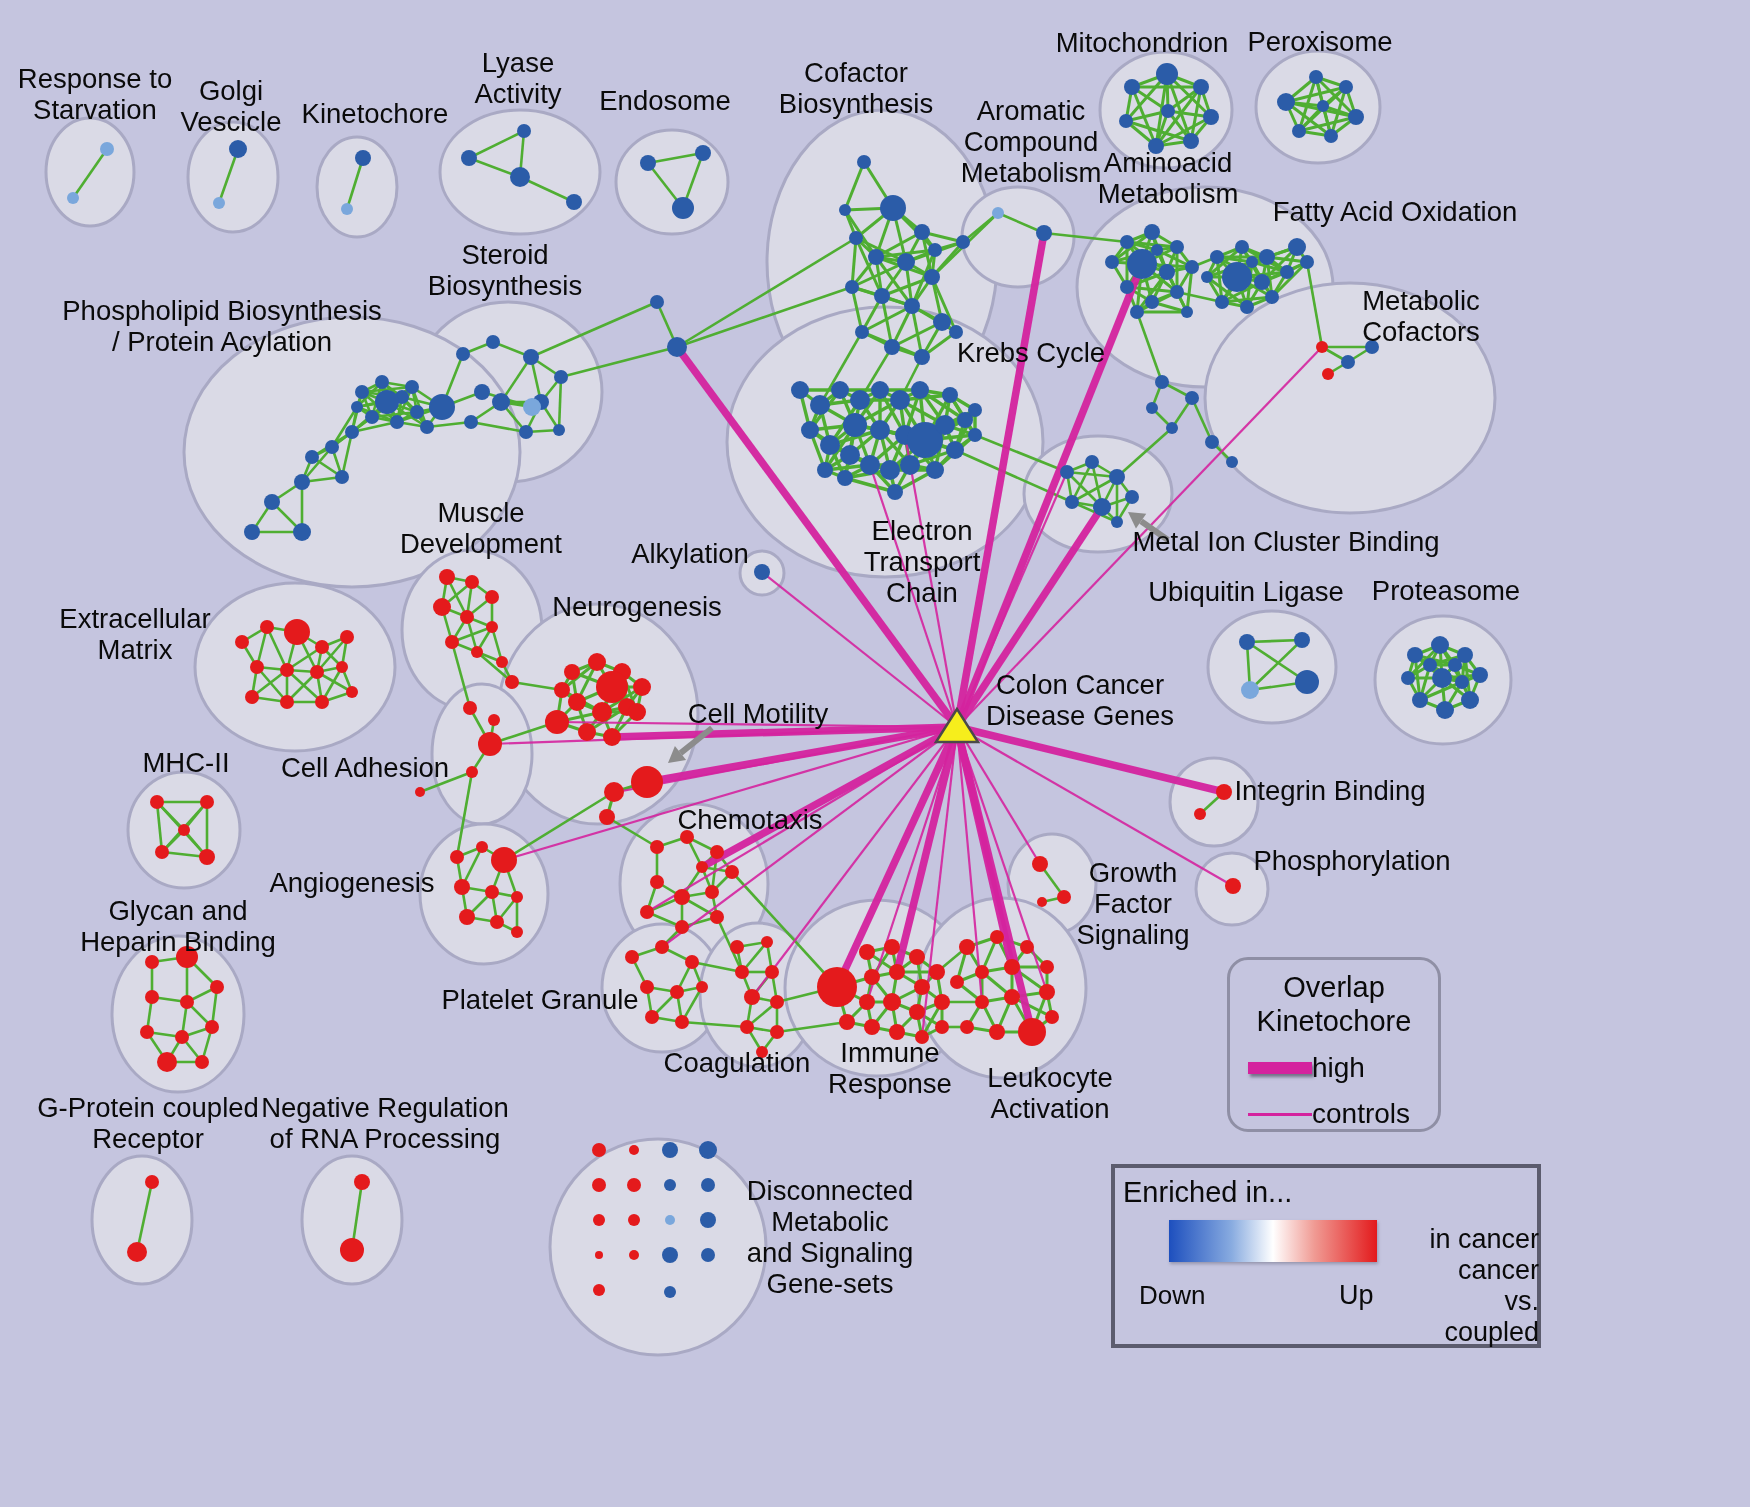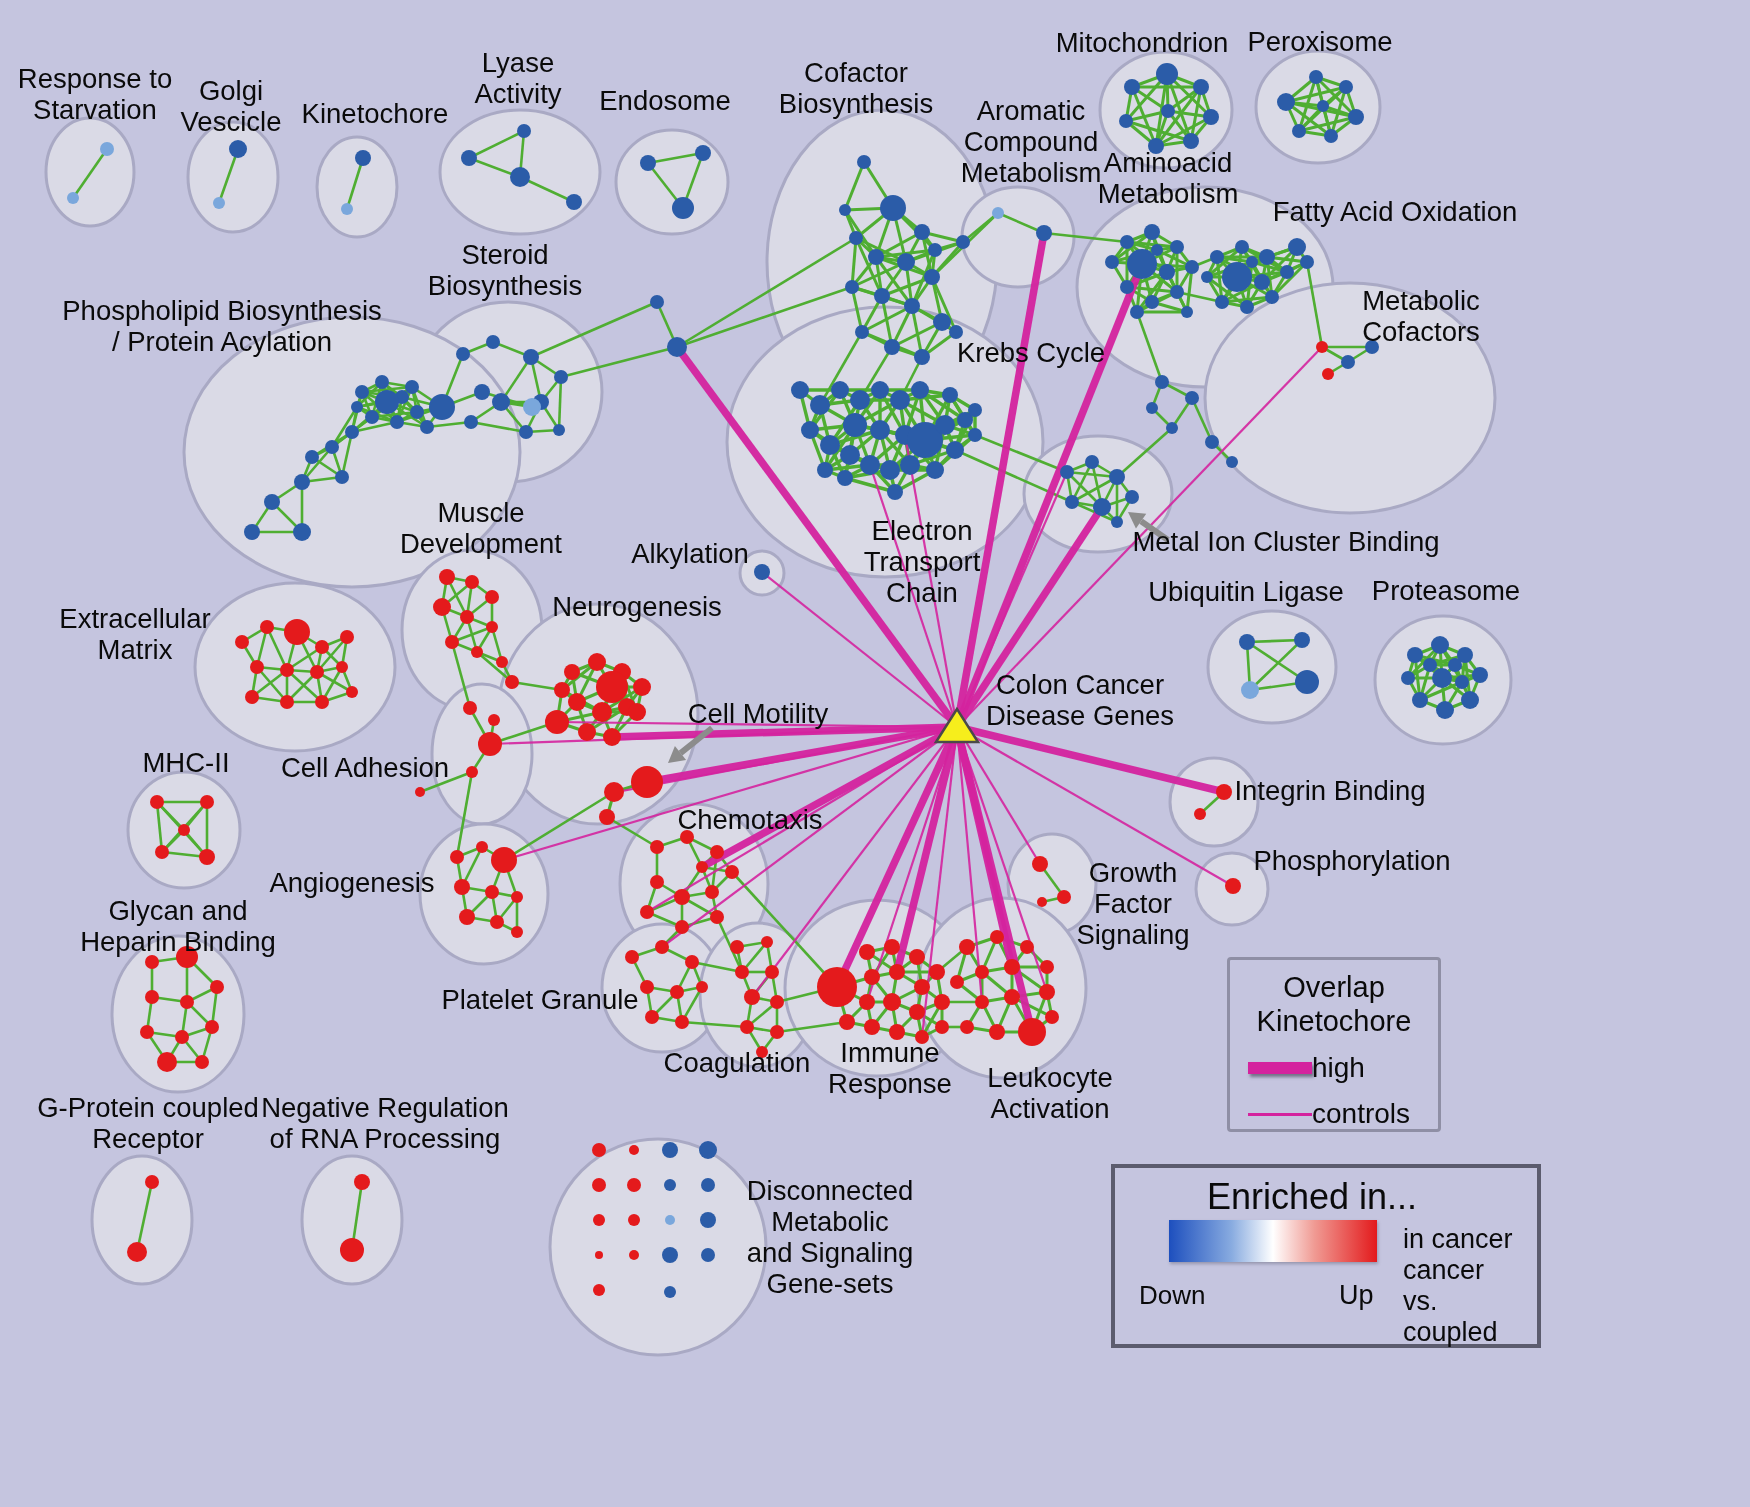--- a/index.html
+++ b/index.html
@@ -1,31 +1,31 @@
 <!DOCTYPE html>
 <html><head>
 <meta charset="utf-8">
 <style>
   *{box-sizing:border-box}
   body{margin:0}
   #stage{position:relative;width:1750px;height:1507px;font-family:"Liberation Sans",sans-serif;color:#0a0a0a;overflow:hidden;background:#c5c5df}
   #network-svg{position:absolute;left:0;top:0}
-  .legend-overlap{position:absolute;left:1227px;top:957px;width:214px;height:175px;border:3px solid #8f8fa5;border-radius:4px;padding-top:10px}
+  .legend-overlap{position:absolute;left:1227px;top:957px;width:214px;height:175px;border:3px solid #8f8fa5;border-radius:21px;padding-top:10px}
   .lo-title{text-align:center;font-size:29px;line-height:34px}
   .lo-row{display:flex;align-items:center;margin:14px 0 0 18px}
   .lo-swatch{width:64px;display:inline-block;background:#d4239e}
   .lo-high{height:12px;box-shadow:2px 3px 3px rgba(80,80,100,.7)}
   .lo-moderate{height:3px;margin:12px 0}
   .lo-label{font-size:28px;margin-left:0}
   .legend-enriched{position:absolute;left:1111px;top:1164px;width:430px;height:184px;border:4px solid #5c5c6e}
-  .le-title{position:absolute;left:2px;top:8px;width:300px;text-align:right;font-size:36px}
+  .le-title{position:absolute;left:8px;top:8px;width:300px;text-align:left;font-size:29px}
   .le-gradient{position:absolute;left:54px;top:52px;width:208px;height:42px;box-shadow:1px 2px 3px rgba(80,80,100,.4)}
   .le-down{position:absolute;left:24px;top:112px;font-size:26px}
   .le-up{position:absolute;left:224px;top:112px;font-size:27px}
-  .le-note{position:absolute;left:288px;top:56px;width:136px;text-align:left;font-size:27px;line-height:31px}
+  .le-note{position:absolute;left:288px;top:56px;width:136px;text-align:right;font-size:27px;line-height:31px}
 </style>
 </head>
 <body>
 
 <div id="stage" style="background: rgb(197, 197, 223);">
   <svg id="network-svg" width="1750" height="1507" viewBox="0 0 1750 1507">
       <g>
         <ellipse cx="90" cy="172" rx="44" ry="54" fill="#dadae6" stroke="#a9a9c4" stroke-width="3"></ellipse>
         <ellipse cx="233" cy="177" rx="45" ry="55" fill="#dadae6" stroke="#a9a9c4" stroke-width="3"></ellipse>
         <ellipse cx="357" cy="187" rx="40" ry="50" fill="#dadae6" stroke="#a9a9c4" stroke-width="3"></ellipse>

